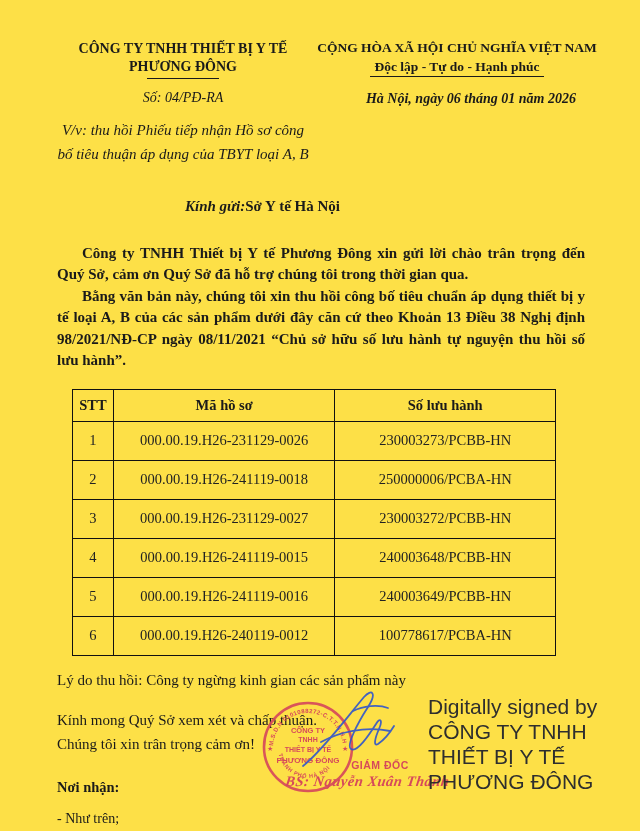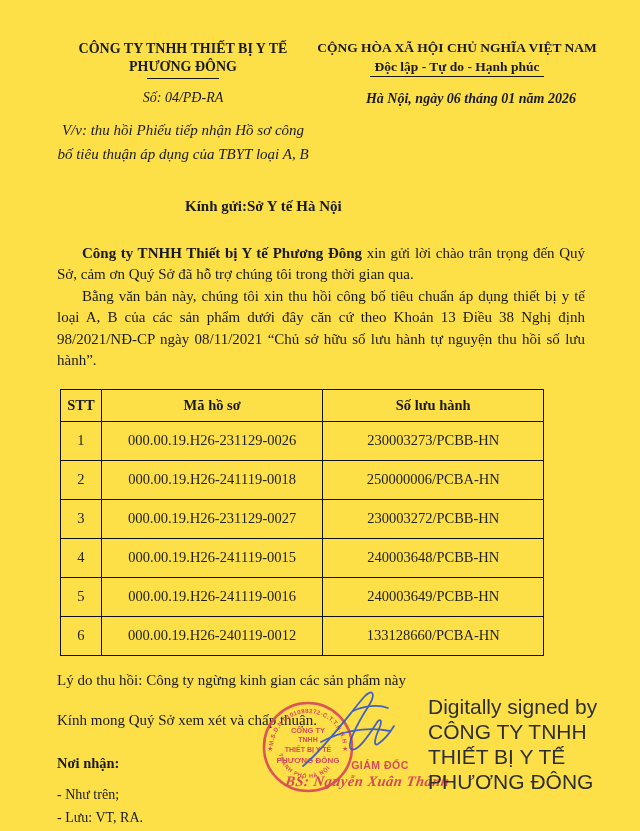--- a/index.html
+++ b/index.html
@@ -22,30 +22,30 @@
   .org-underline { width:72px; border-top:1.5px solid #1a1a1a; margin:2px auto 0; }
   .doc-number { font-style:italic; font-size:14px; margin-top:11px; }
   .subject { font-style:italic; font-size:15px; line-height:1.55; margin-top:13px; }
   .motto-1 { font-weight:bold; font-size:13.5px; }
   .motto-2 { font-weight:bold; font-size:13.5px; margin-top:3px; }
   .motto-2 span { border-bottom:1.5px solid #1a1a1a; padding:0 4px 2px; }
   .date-line { font-weight:bold; font-style:italic; font-size:14px; margin-top:16px; padding-left:28px; }
 
   
   .kinh-gui { margin:32px 0 0 128px; font-size:15px; }
-  .kinh-gui .lbl { font-weight:bold; }
+  .kinh-gui .lbl { font-weight:bold; font-style:italic; }
   .kinh-gui .val { font-weight:bold; }
 
   
-  .paras { margin-top:28px; font-size:15px; line-height:1.43; text-align:justify; width:528px; }
+  .paras { margin-top:28px; font-size:15px; line-height:1.43; text-align:justify; width:528px;font-weight:bold; }
   .paras p { text-indent:25px; }
 
   
   table.recs {
-    margin:17px 0 0 3px;
+    margin:17px 0 0 15px;
     border-collapse:collapse;
     width:484px;
     font-size:14.5px;
   }
   table.recs th, table.recs td {
     border:1.5px solid #111;
     text-align:center; vertical-align:middle;
   }
   table.recs th { height:32px; font-weight:bold; }
   table.recs td { height:39px; color:#222; }
@@ -149,27 +149,28 @@
             <td>240003648/PCBB-HN</td>
           </tr>
           <tr>
             <td>5</td>
             <td>000.00.19.H26-241119-0016</td>
             <td>240003649/PCBB-HN</td>
           </tr>
           <tr>
             <td>6</td>
             <td>000.00.19.H26-240119-0012</td>
-            <td>133128660/PCBA-HN</td>
+            <td>100778617/PCBA-HN</td>
           </tr>
         </tbody>
     </table>
 
     <div class="reason">Lý do thu hồi: Công ty ngừng kinh gian các sản phẩm này</div>
     <div class="request">Kính mong Quý Sở xem xét và chấp thuận.</div>
+    <div class="thanks">Chúng tôi xin trân trọng cảm ơn!</div>
 
     <div class="foot-row">
       <div class="noi-nhan">Nơi nhận:</div>
     </div>
     <div class="recips">
       <div>- Như trên;</div>
       <div>- Lưu: VT, RA.</div>
     </div>
   </div>
 

